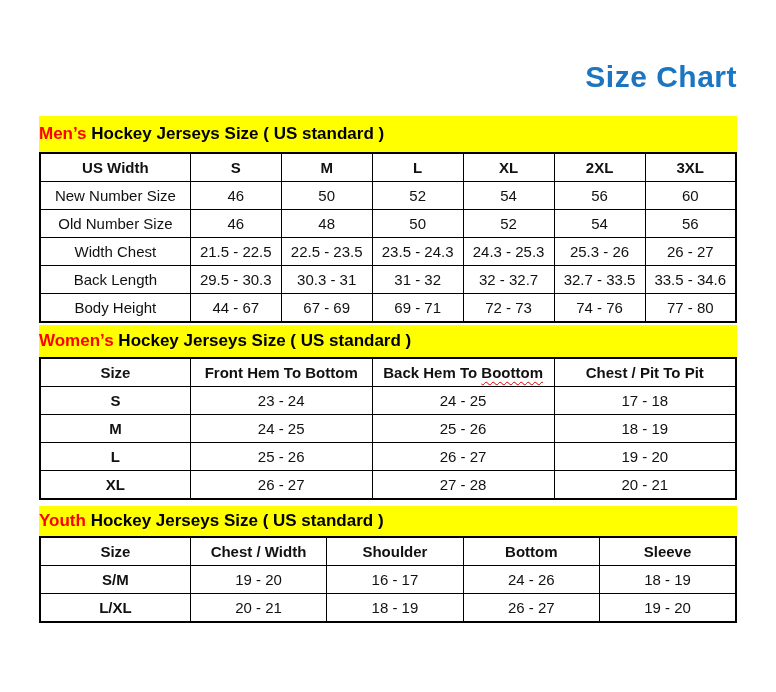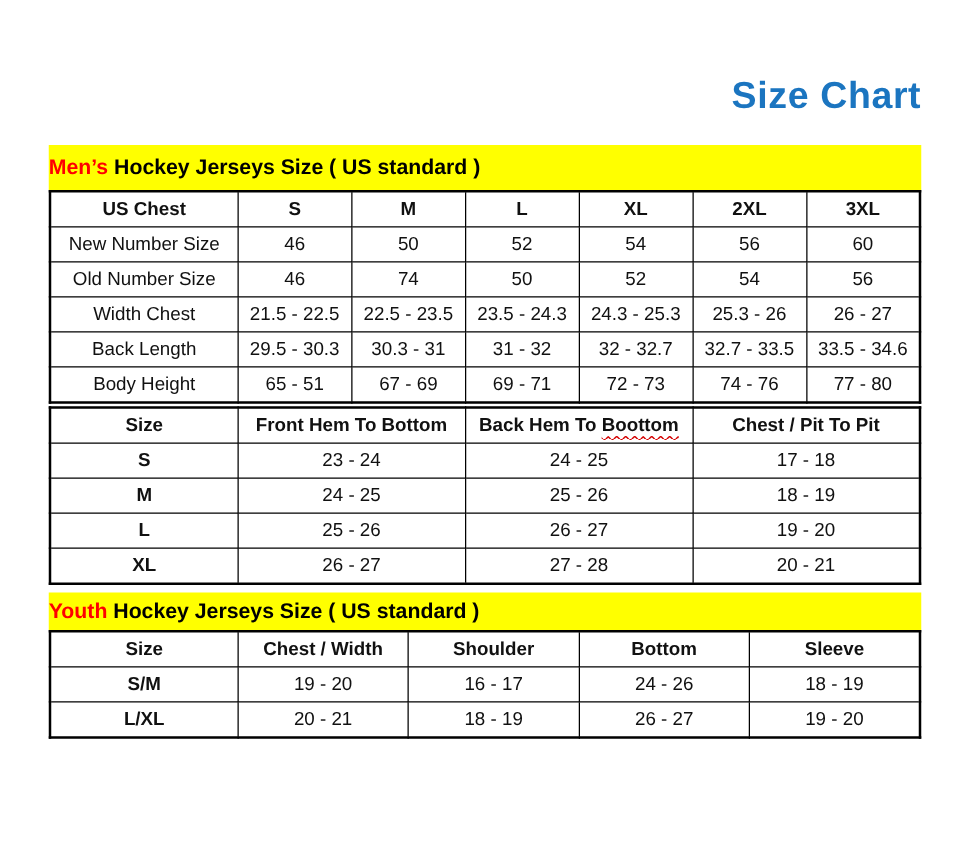--- a/index.html
+++ b/index.html
@@ -71,21 +71,21 @@
 <body>
 
 <div class="wrap">
   <h1 class="page-title">Size Chart</h1>
   <div id="sections">
       <div class="section sec-mens">
         <div class="band"><span class="accent">Men’s</span><span> Hockey Jerseys Size ( US standard )</span></div>
         <table>
           <thead>
             <tr>
-              <th>US Chest</th>
+              <th>US Width</th>
               <th>S</th>
               <th>M</th>
               <th>L</th>
               <th>XL</th>
               <th>2XL</th>
               <th>3XL</th>
             </tr>
           </thead>
           <tbody>
             <tr>
@@ -93,21 +93,21 @@
               <td>46</td>
               <td>50</td>
               <td>52</td>
               <td>54</td>
               <td>56</td>
               <td>60</td>
             </tr>
             <tr>
               <td class="rowlabel">Old Number Size</td>
               <td>46</td>
-              <td>74</td>
+              <td>48</td>
               <td>50</td>
               <td>52</td>
               <td>54</td>
               <td>56</td>
             </tr>
             <tr>
               <td class="rowlabel">Width Chest</td>
               <td>21.5 - 22.5</td>
               <td>22.5 - 23.5</td>
               <td>23.5 - 24.3</td>
@@ -119,31 +119,32 @@
               <td class="rowlabel">Back Length</td>
               <td>29.5 - 30.3</td>
               <td>30.3 - 31</td>
               <td>31 - 32</td>
               <td>32 - 32.7</td>
               <td>32.7 - 33.5</td>
               <td>33.5 - 34.6</td>
             </tr>
             <tr>
               <td class="rowlabel">Body Height</td>
-              <td>65 - 51</td>
+              <td>44 - 67</td>
               <td>67 - 69</td>
               <td>69 - 71</td>
               <td>72 - 73</td>
               <td>74 - 76</td>
               <td>77 - 80</td>
             </tr>
           </tbody>
         </table>
       </div>
       <div class="section sec-womens">
+        <div class="band"><span class="accent">Women’s</span><span> Hockey Jerseys Size ( US standard )</span></div>
         <table>
           <thead>
             <tr>
               <th>Size</th>
               <th>Front Hem To Bottom</th>
               <th>Back Hem To <span class="squiggle">Boottom</span></th>
               <th>Chest / Pit To Pit</th>
             </tr>
           </thead>
           <tbody>

